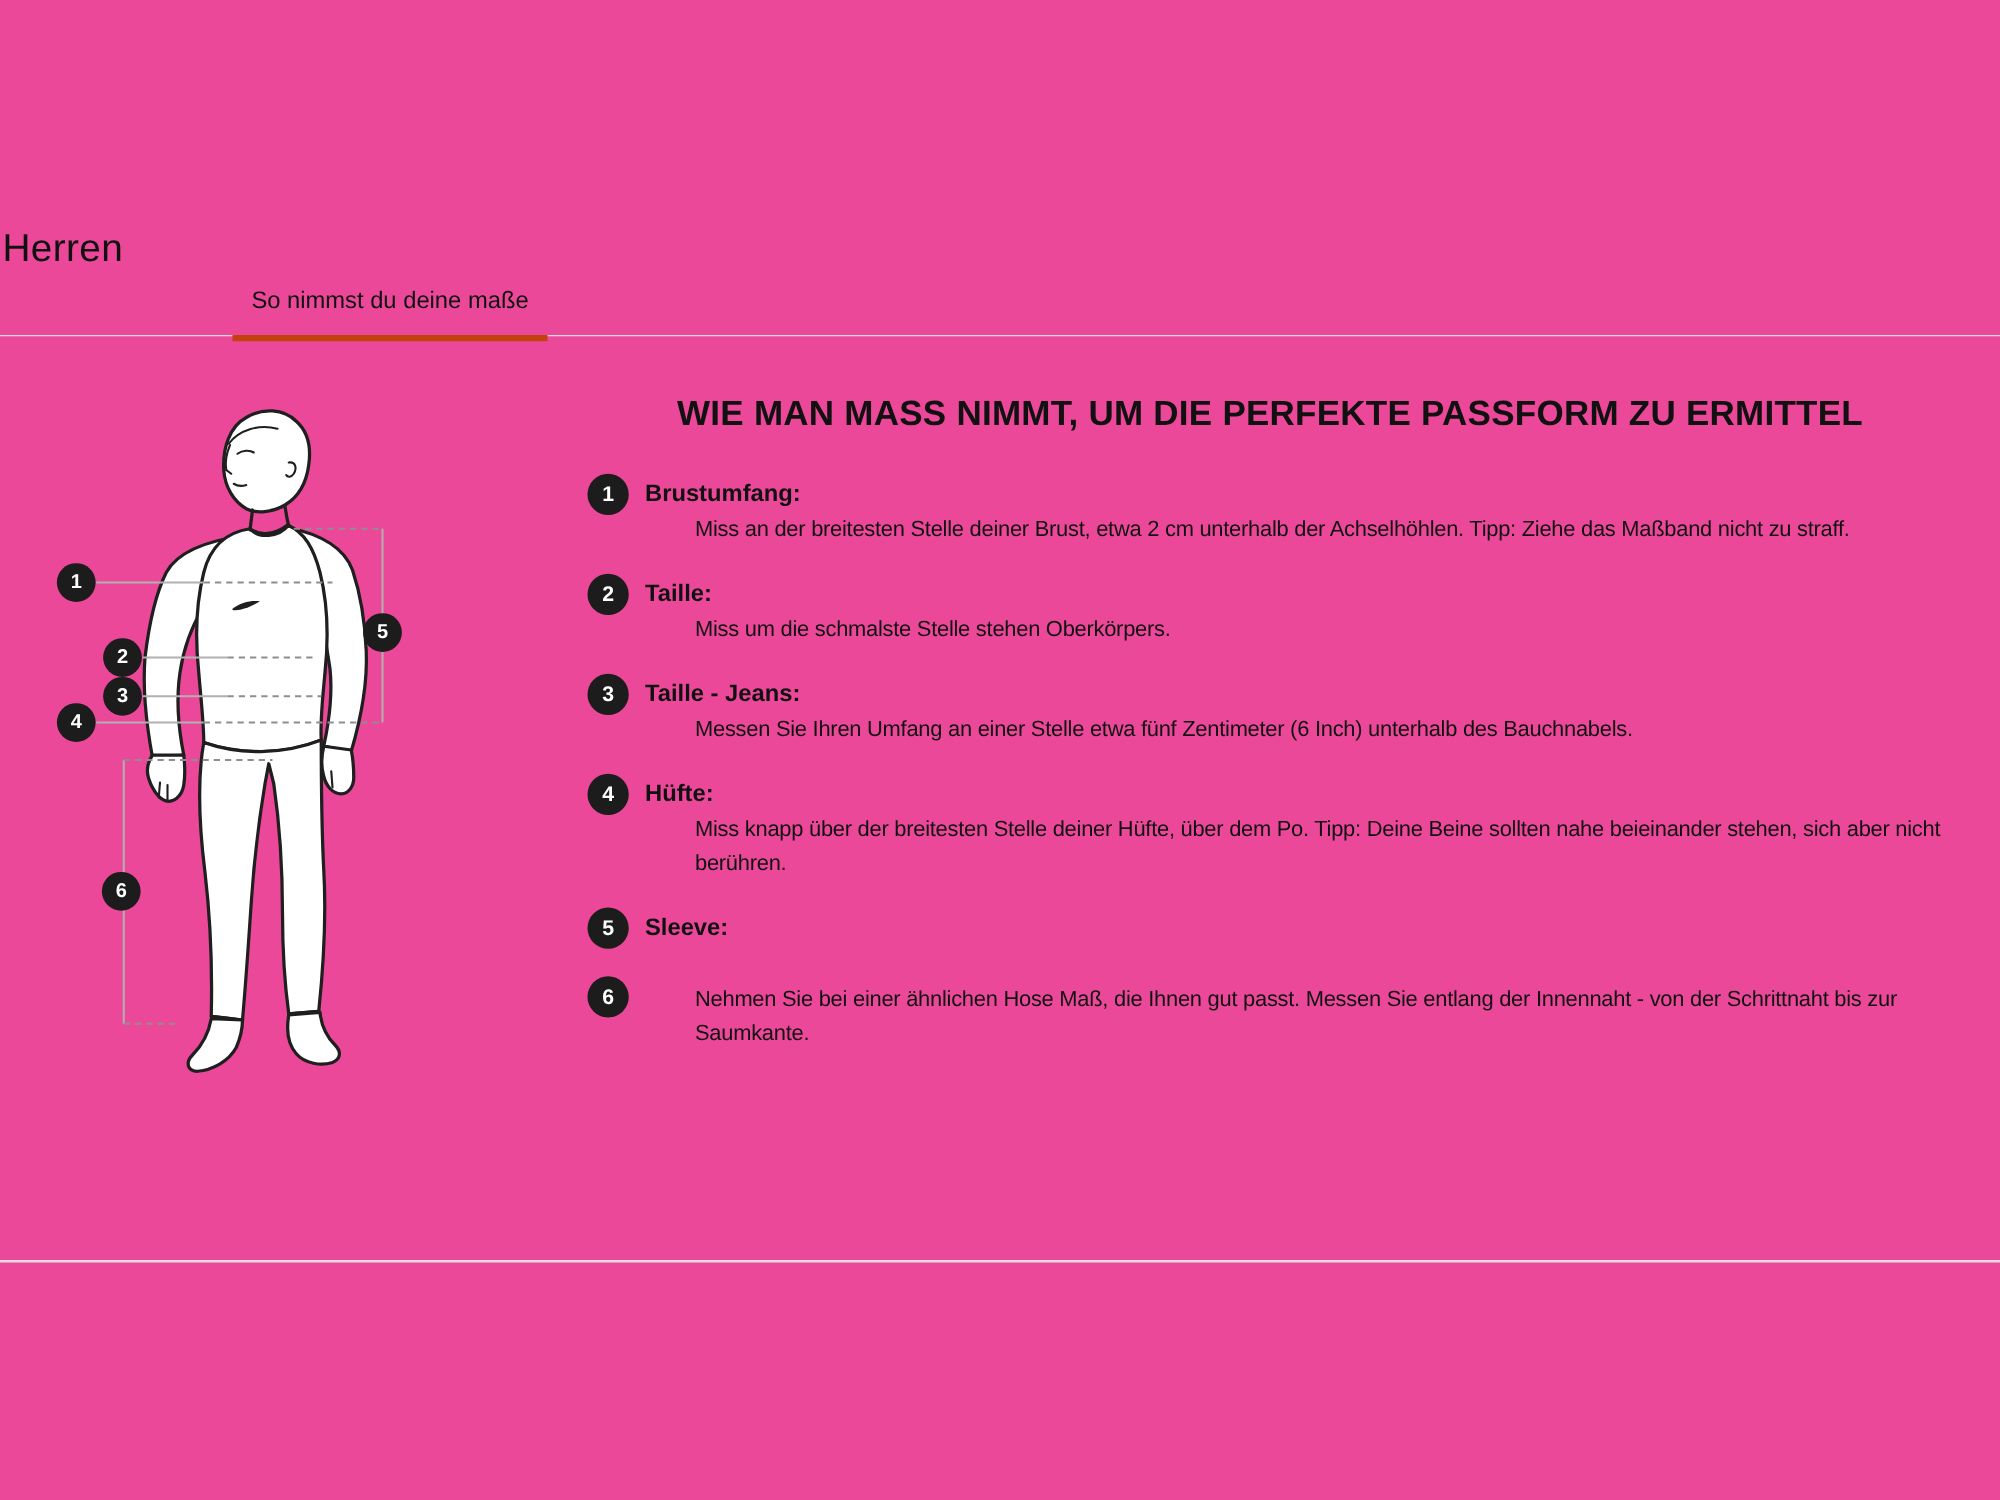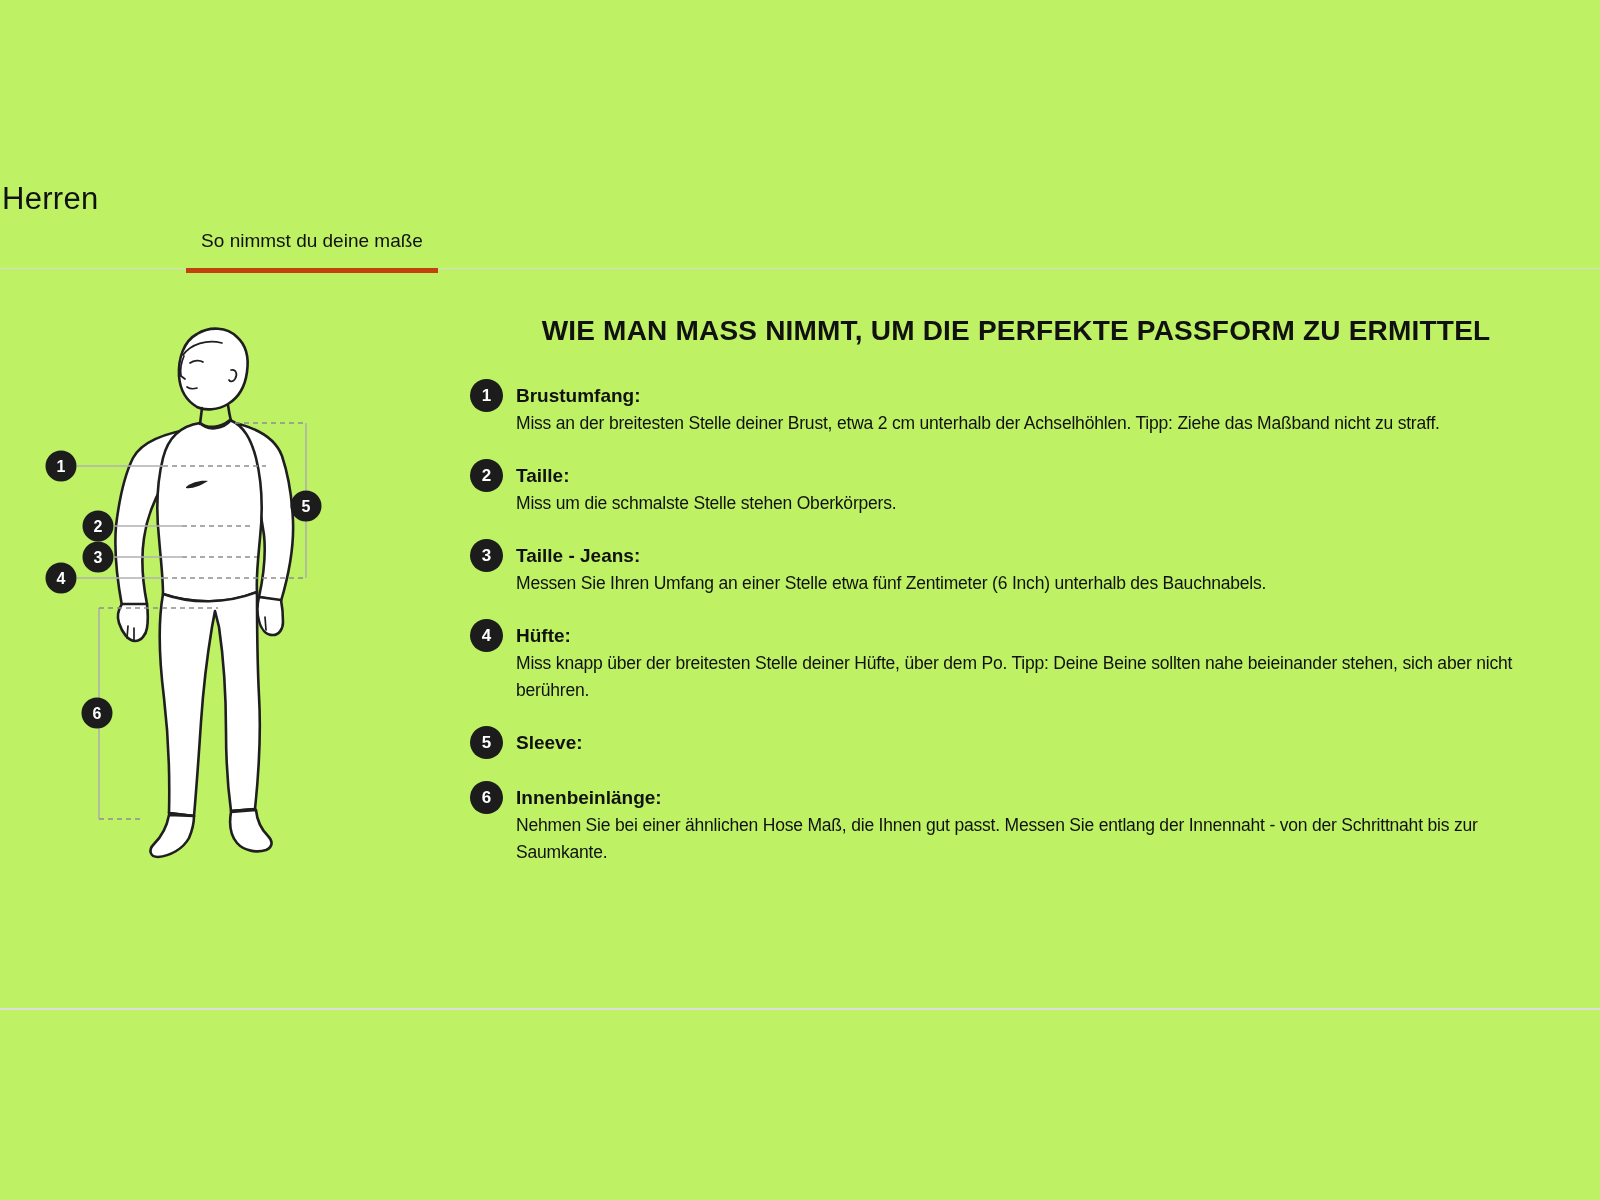--- a/index.html
+++ b/index.html
@@ -1,19 +1,19 @@
 <!DOCTYPE html>
 <html lang="de"><head>
 <meta charset="utf-8">
 <style>
   * { box-sizing: border-box; margin: 0; padding: 0; }
   html, body { width: 1600px; height: 1200px; background: #ffffff; overflow: hidden; }
   body { font-family: "Liberation Sans", "DejaVu Sans", sans-serif; color: #111111; position: relative; }
 
-  .page { position: relative; width: 1600px; height: 1200px; background: #bef264; }
+  .page { position: relative; width: 1600px; height: 1200px; background: #ec4899; }
 
   .page-title {
     position: absolute; left: 2px; top: 180px;
     font-size: 31px; font-weight: 400; line-height: 38px; color: #111111;
     letter-spacing: 0.3px;
   }
 
   .tabbar-line {
     position: absolute; left: 0; top: 268px; width: 1600px; height: 1px;
     background: #d9d9d9;
@@ -32,21 +32,21 @@
     letter-spacing: 0.2px; margin-bottom: 36px; white-space: nowrap; text-align: center;
   }
   .item { display: flex; gap: 13px; margin-bottom: 27px; }
   .num-badge {
     flex: none; width: 33px; height: 33px; border-radius: 50%;
     background: #1c1c1c; color: #ffffff; font-size: 17px; font-weight: 700;
     display: flex; align-items: center; justify-content: center; margin-top: -5px;
   }
   .item-body { flex: 1; }
   .item-title { font-size: 19px; font-weight: 700; line-height: 24px; margin-bottom: 2px; }
-  .item-desc { font-size: 17.5px; font-weight: 400; line-height: 27px; letter-spacing: -0.2px; max-width: 1048px; }
+  .item-desc { font-size: 17.5px; font-weight: 400; line-height: 27px; letter-spacing: -0.2px; max-width: 1048px; margin-left: 40px; }
 
   .bottom-divider {
     position: absolute; left: 0; top: 1008px; width: 1600px; height: 2px;
     background: #dddddd;
   }
   .marker-num { font: 700 16px "Liberation Sans", sans-serif; fill: #ffffff; }
 </style>
 </head>
 <body>
 
@@ -183,21 +183,20 @@
     <div class="item">
       <div class="num-badge">5</div>
       <div class="item-body">
         <div class="item-title">Sleeve:</div>
       </div>
     </div>
 
     <div class="item">
       <div class="num-badge">6</div>
       <div class="item-body">
-        <div class="item-title">Innenbeinlänge:</div>
         <div class="item-desc">Nehmen Sie bei einer ähnlichen Hose Maß, die Ihnen gut passt. Messen Sie entlang der Innennaht - von der Schrittnaht bis zur Saumkante.</div>
       </div>
     </div>
   </div>
 
   <div class="bottom-divider"></div>
 
 </div>
 
 </body></html>

